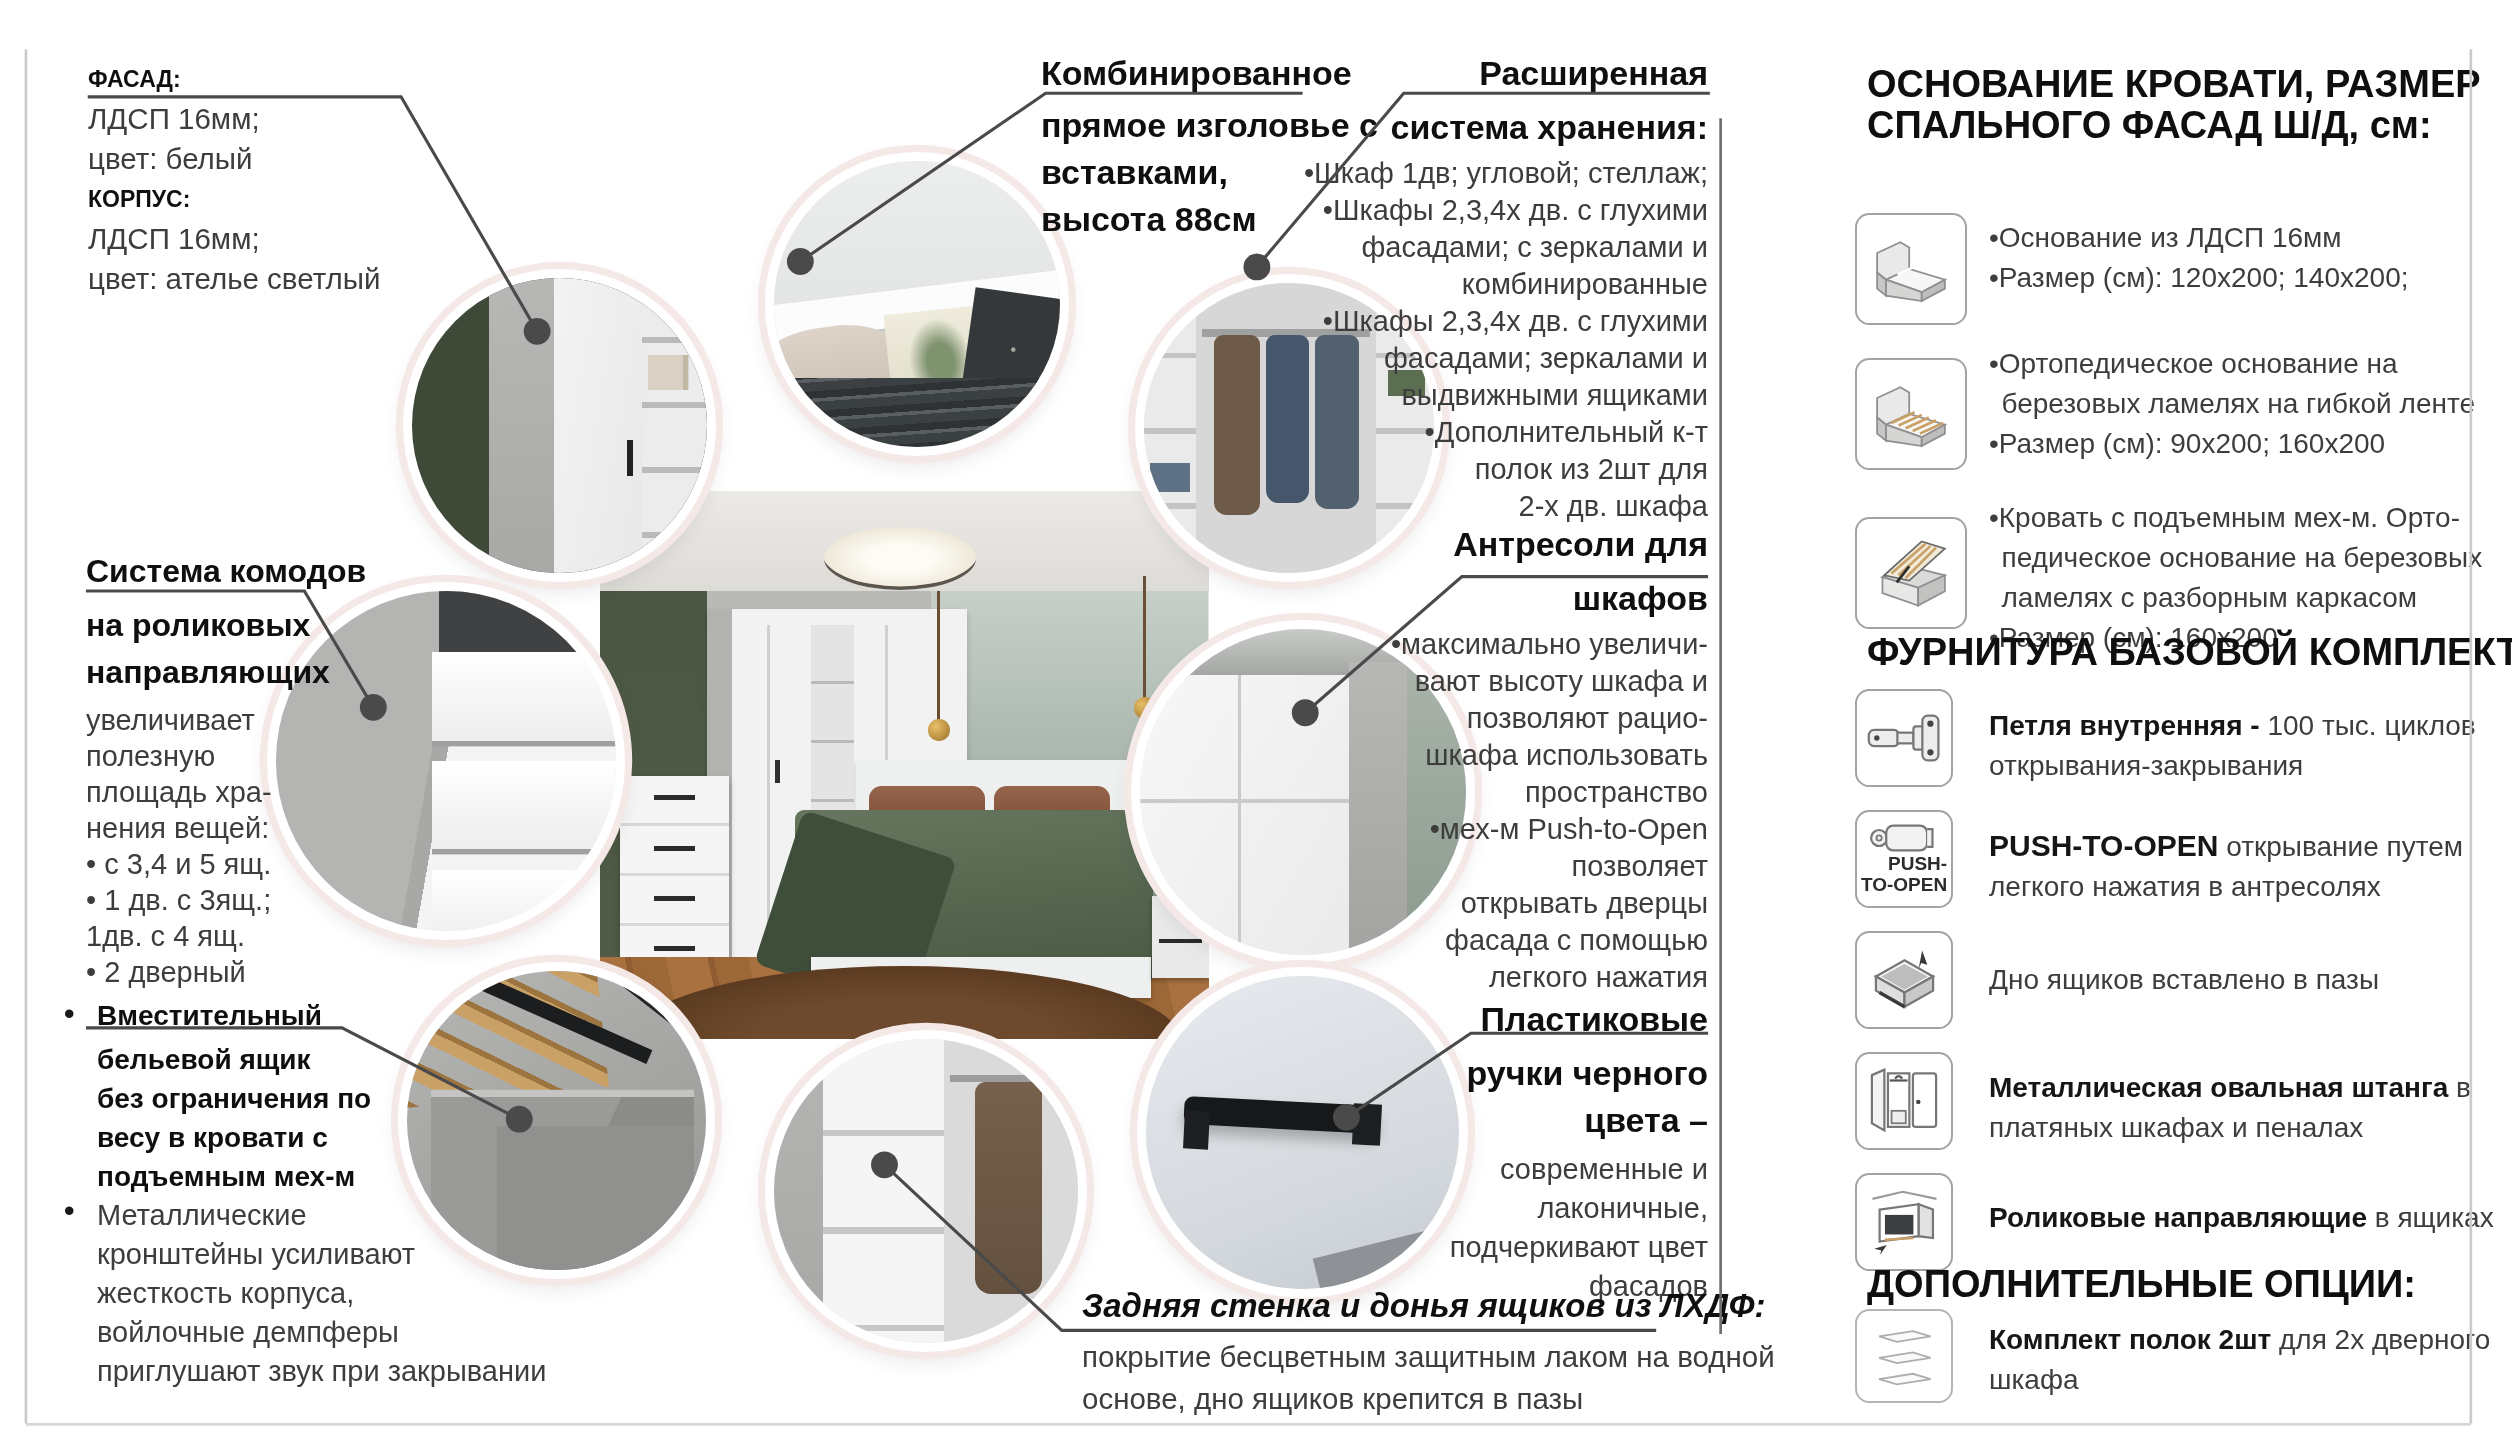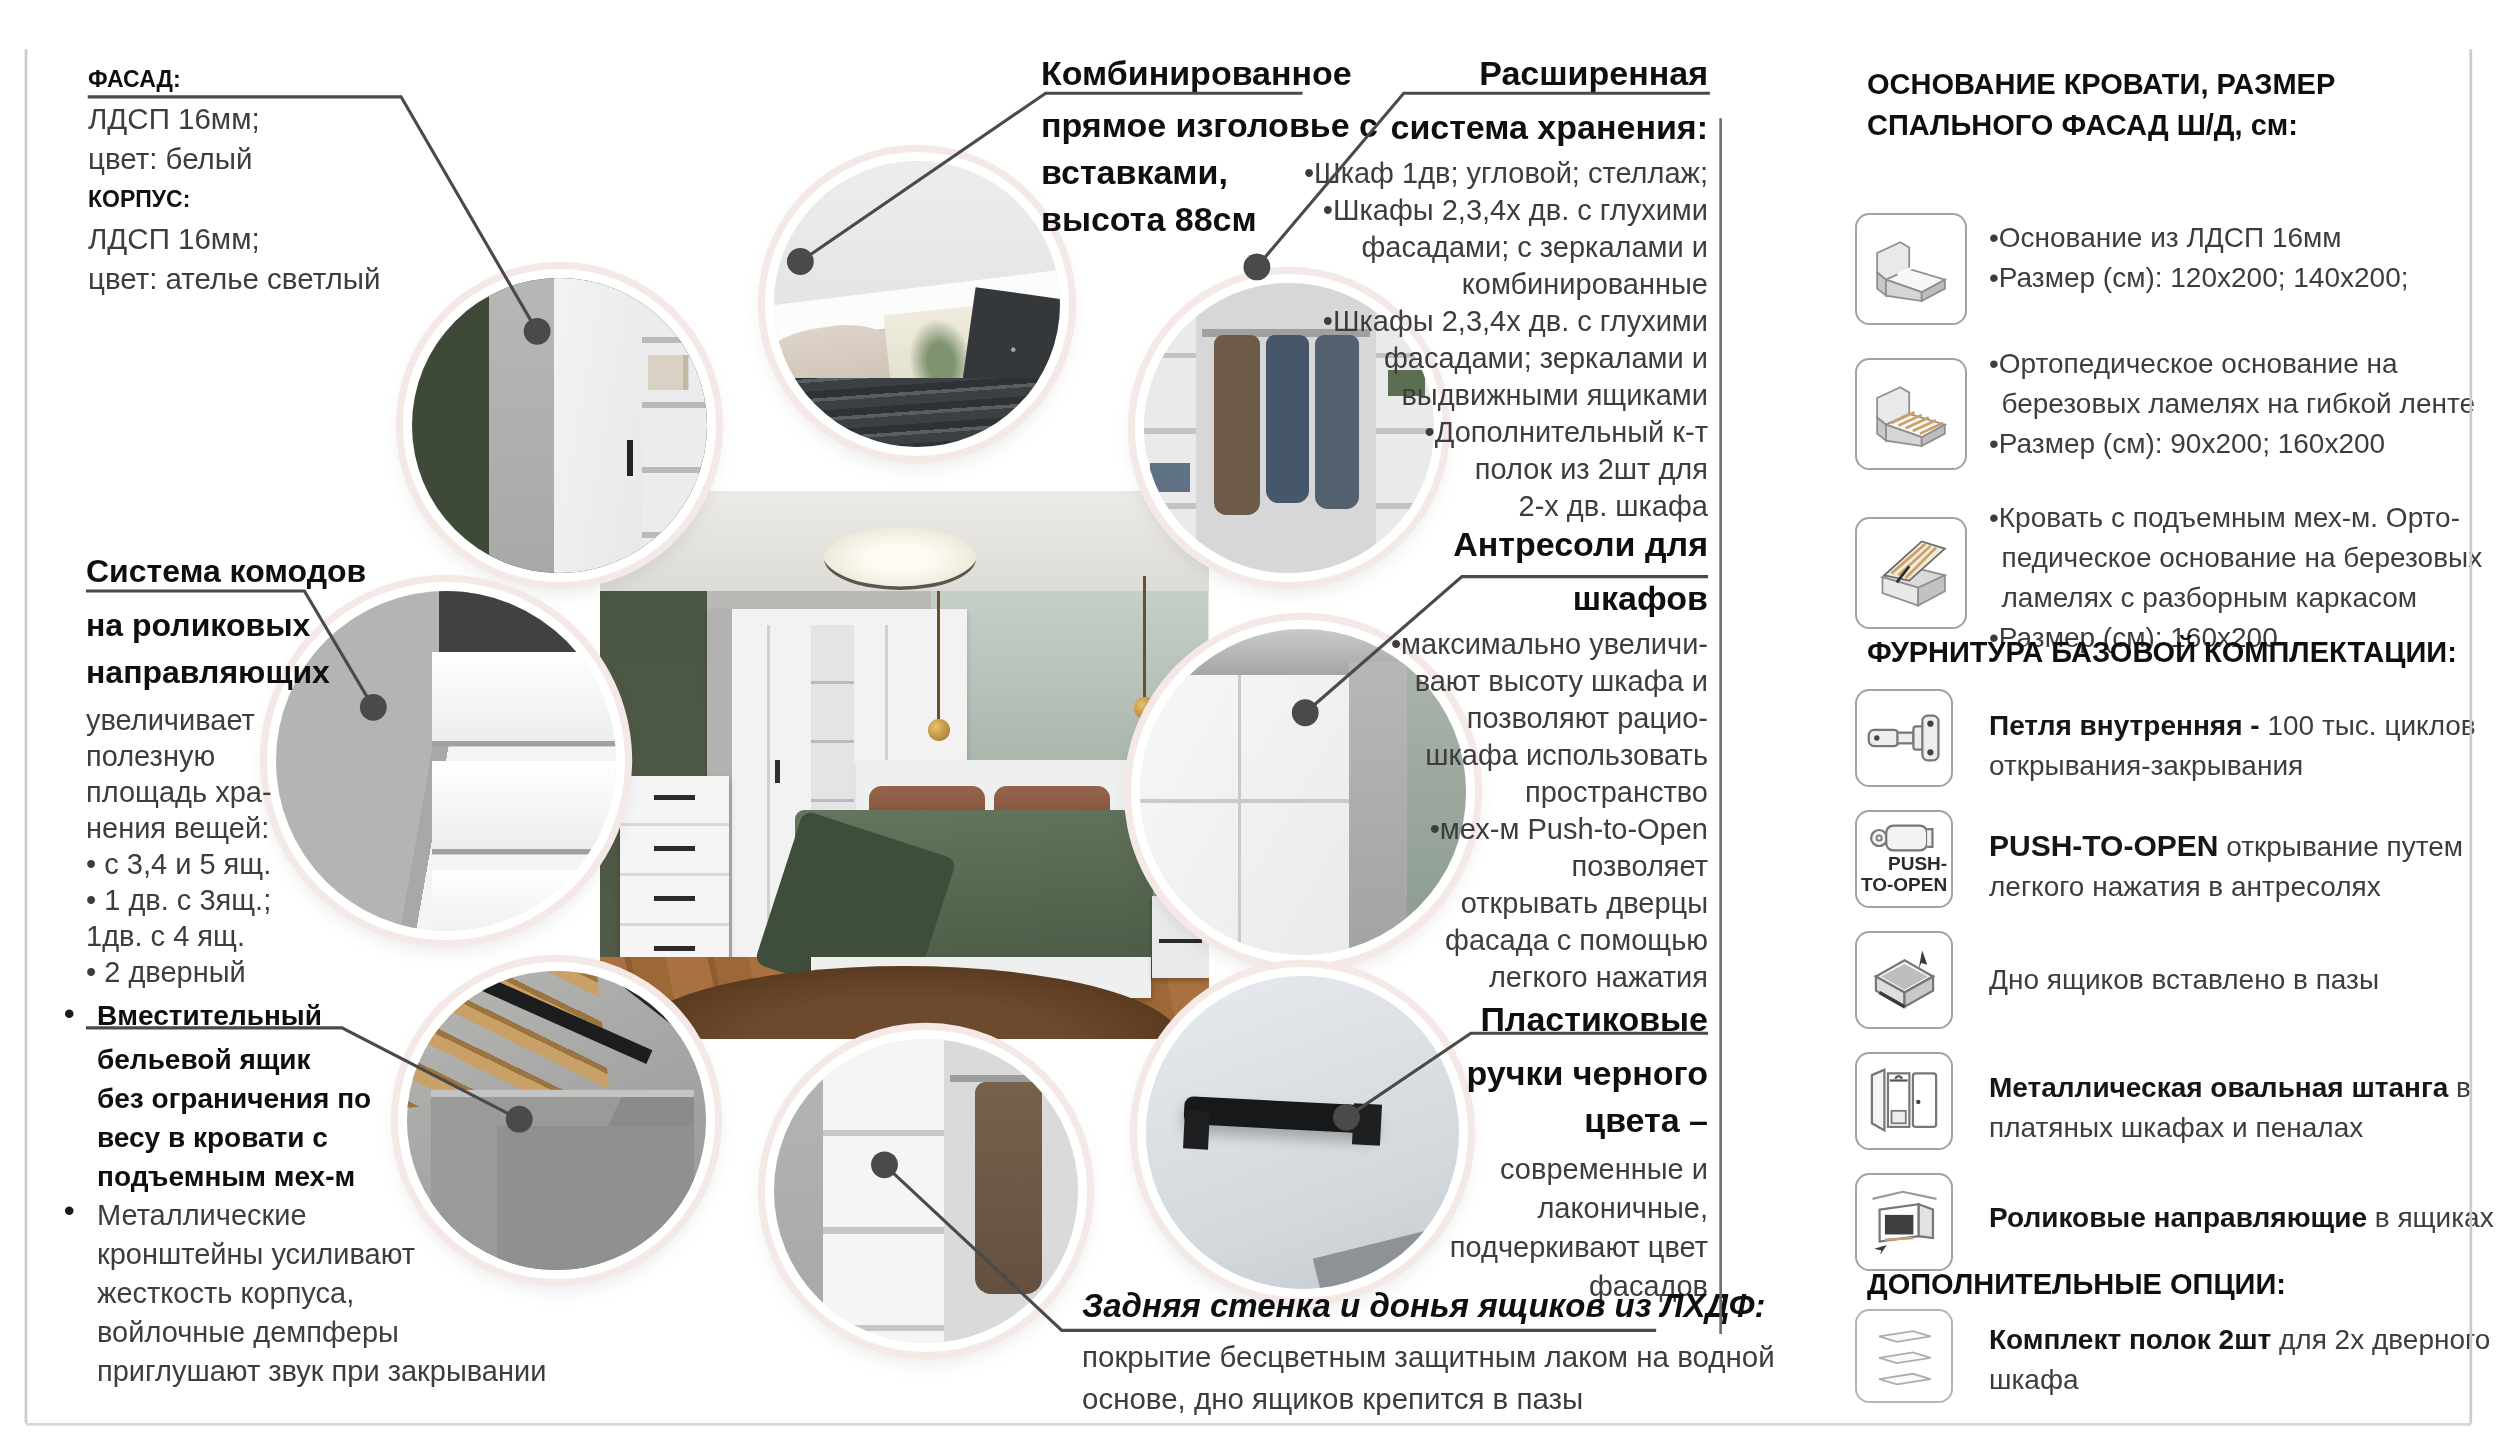--- a/index.html
+++ b/index.html
@@ -9,21 +9,21 @@
   
   .tL{font-size:23px;line-height:40px;font-weight:700;color:#0f0f0f;white-space:nowrap;}
   .bL{font-size:29.5px;line-height:40px;color:#3d3d3d;white-space:nowrap;}
   .t2{font-size:32px;line-height:47px;font-weight:700;color:#0f0f0f;white-space:nowrap;}
   .b2{font-size:29px;line-height:36px;color:#3d3d3d;white-space:nowrap;}
   .t3{font-size:28px;line-height:39px;font-weight:700;color:#0f0f0f;white-space:nowrap;}
   .b3{font-size:29px;line-height:39px;color:#3d3d3d;white-space:nowrap;}
   .tT{font-size:34px;line-height:47px;font-weight:700;color:#0f0f0f;white-space:nowrap;}
   .bR{font-size:29px;line-height:37px;color:#3d3d3d;white-space:nowrap;}
   .right{text-align:right;}
-  .ph{font-size:29px;line-height:41px;font-weight:700;color:#0f0f0f;white-space:nowrap;}
+  .ph{font-size:38px;line-height:41px;font-weight:700;color:#0f0f0f;white-space:nowrap;}
   .pl{font-size:28px;line-height:40px;color:#3d3d3d;white-space:nowrap;}
   .pl b{color:#161616;font-weight:700;}
   .mark{position:absolute;font-size:30px;color:#1a1a1a;font-weight:700;}
   
   .circle{position:absolute;border-radius:50%;box-sizing:border-box;border:9.8px solid #ffffff;
           box-shadow:0 0 0 7.2px #f5e9e7, 0 9px 21.5px rgba(0,0,0,.10);overflow:hidden;background:#e8e8e8;}
   .circle .art{position:absolute;inset:0;}
   
   .ibox{position:absolute;box-sizing:border-box;border:2.7px solid #a3a3a3;border-radius:14.3px;background:#fff;
         display:flex;flex-direction:column;align-items:center;justify-content:center;}

